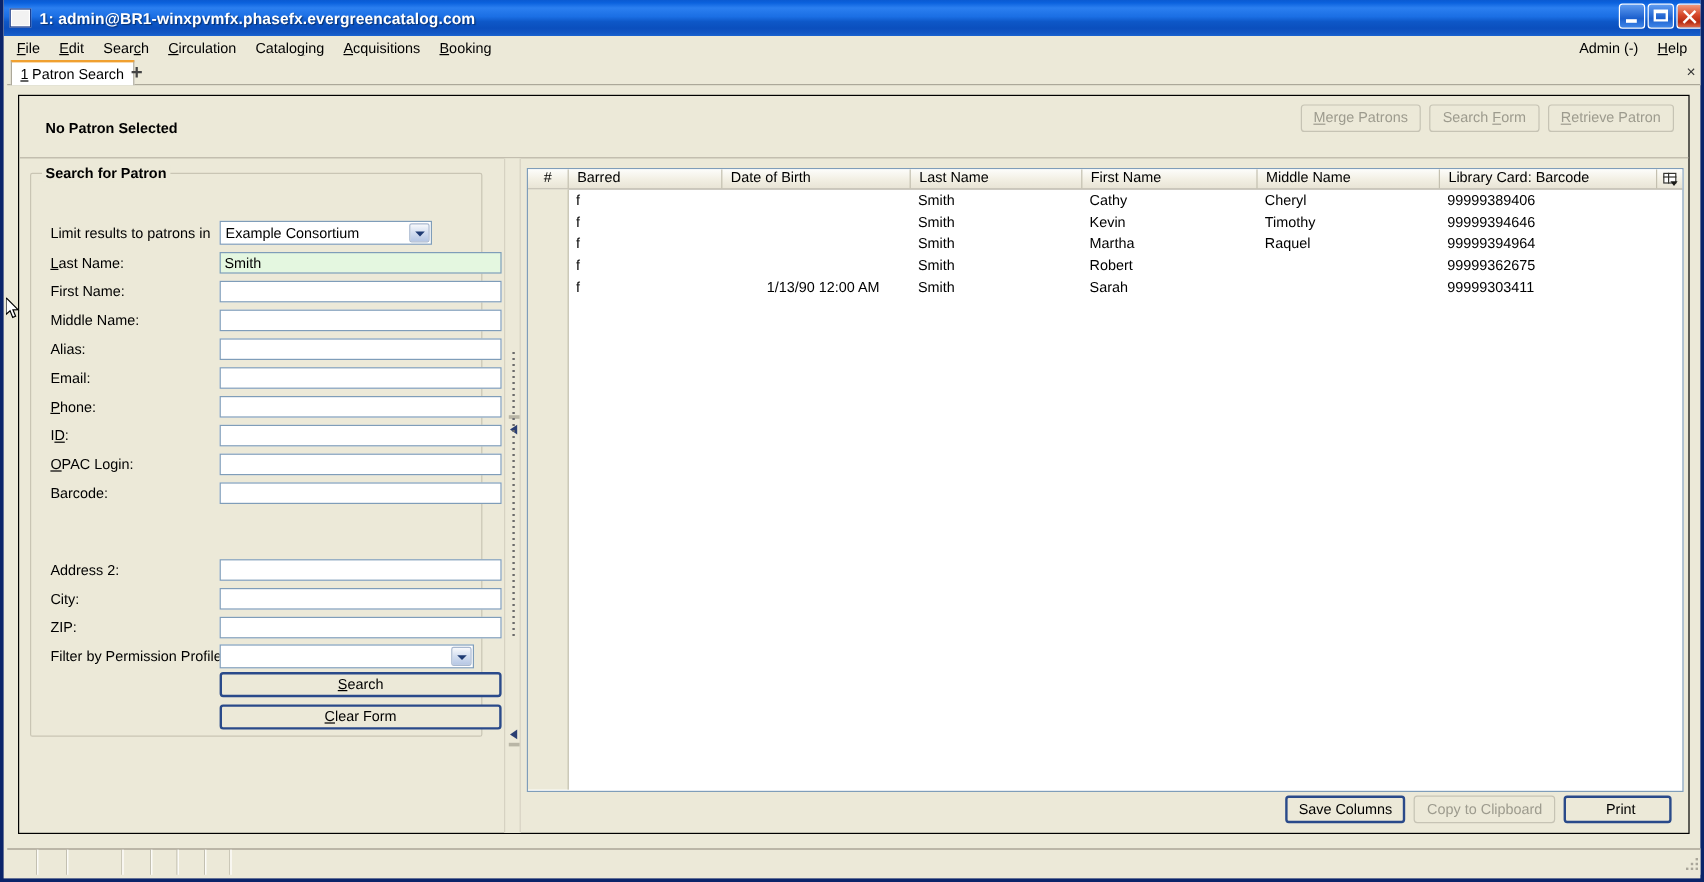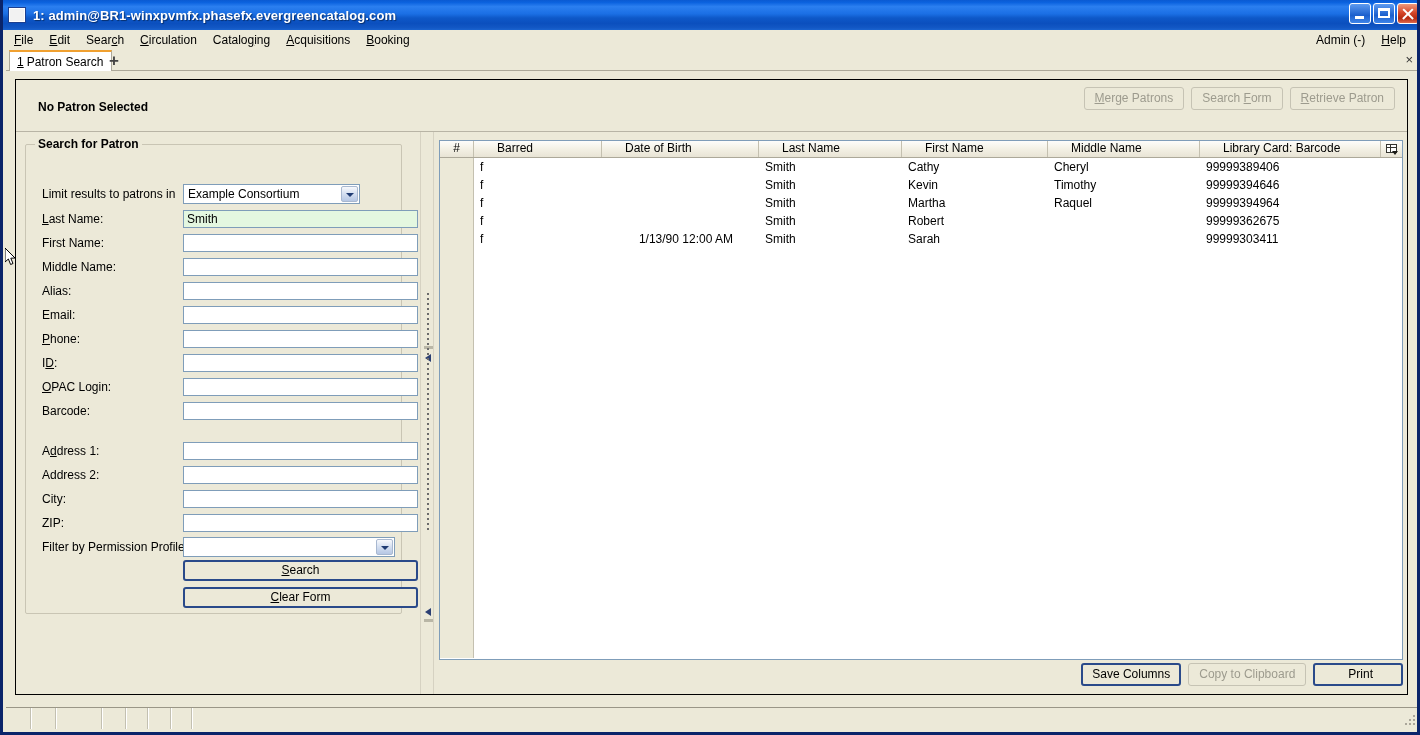--- a/index.html
+++ b/index.html
@@ -382,21 +382,21 @@
     border-bottom: 1px solid #aca899;
     box-sizing: border-box;
     display: flex;
     font-size: 12px;
     position: relative;
   }
   .gh {
     position: relative;
     box-sizing: border-box;
     line-height: 15px;
-    padding-left: 23px;
+    padding-left: 7px;
     white-space: nowrap;
     overflow: hidden;
     border-left: 1px solid #c4c0b0;
   }
   .gh:first-child { border-left: none; }
   .gh.num { padding-left: 0; text-align: center; }
   .gh.colpick {
     border-left: 1px solid #c4c0b0;
     width: 22px;
     padding-left: 0;
@@ -451,21 +451,21 @@
   .gc.dob { padding-left: 0; text-align: right; padding-right: 25px; }
   .numcol-bg {
     position: absolute;
     left: 0; top: 0;
     width: 33px;
     background: #ece9d8;
     border-right: 1px solid #c4c0b0;
   }
   .grid-foot {
     position: absolute;
-    right: 4px; bottom: 8px;
+    right: 14px; bottom: 8px;
     display: flex;
     gap: 7px;
   }
 
   
   .statusbar {
     position: absolute;
     left: 3px; bottom: 3px;
     width: 1414px;
     height: 22px;
@@ -595,24 +595,20 @@
         </div>
         <div class="formrow" style="top:230px;">
           <div class="flabel"><u>O</u>PAC Login:</div>
           <div class="fctl"><input class="txt" value="" style=""></div>
         </div>
         <div class="formrow" style="top:254px;">
           <div class="flabel">Barcode:</div>
           <div class="fctl"><input class="txt" value="" style=""></div>
         </div>
 
-        <div class="formrow" style="top:294px;">
-          <div class="flabel">A<u>d</u>dress 1:</div>
-          <div class="fctl"><input class="txt" value="" style=""></div>
-        </div>
         <div class="formrow" style="top:318px;">
           <div class="flabel">Address 2:</div>
           <div class="fctl"><input class="txt" value="" style=""></div>
         </div>
         <div class="formrow" style="top:342px;">
           <div class="flabel">City:</div>
           <div class="fctl"><input class="txt" value="" style=""></div>
         </div>
         <div class="formrow" style="top:366px;">
           <div class="flabel">ZIP:</div>

